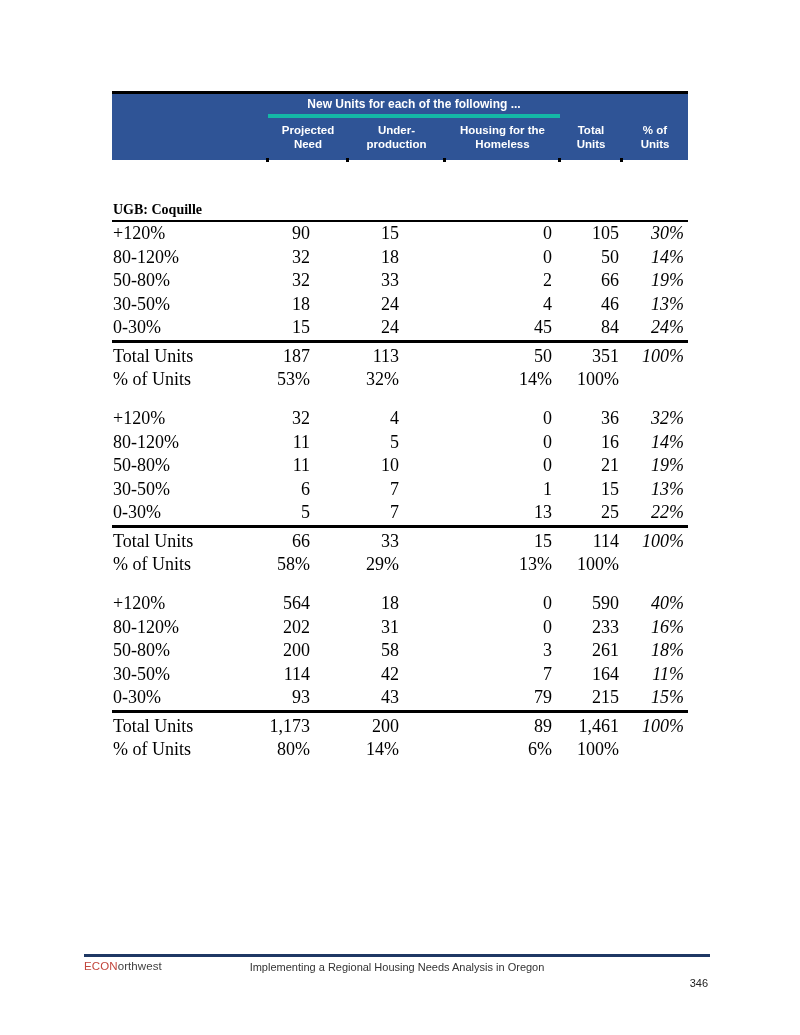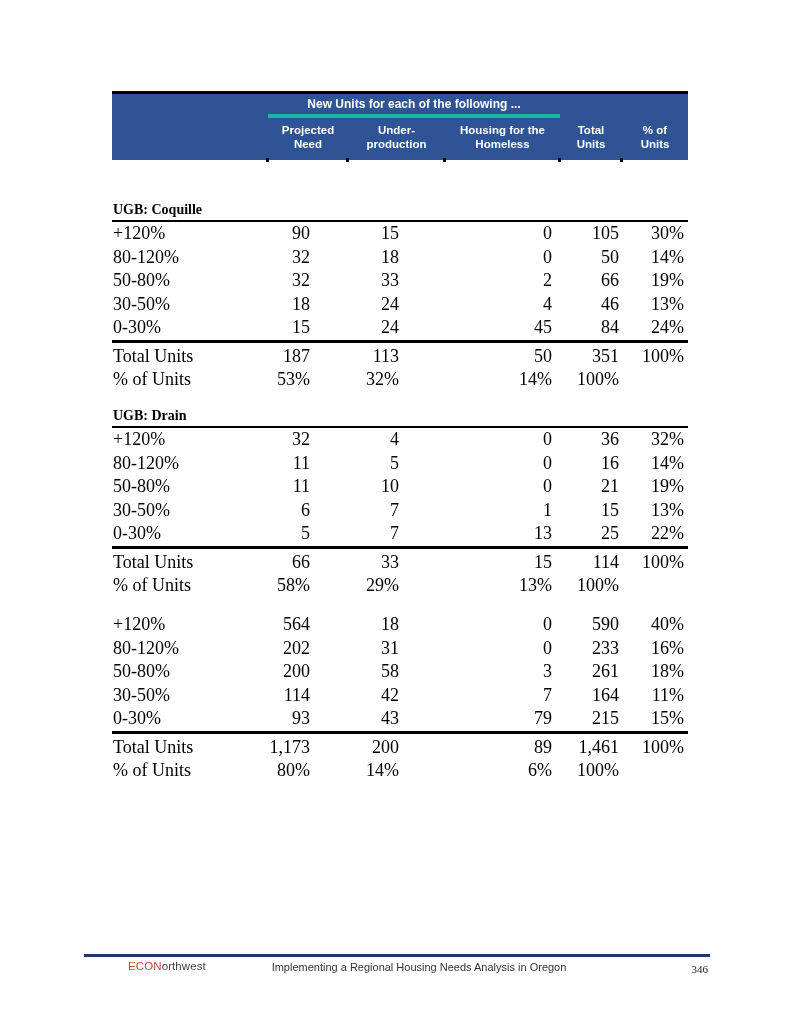--- a/index.html
+++ b/index.html
@@ -59,36 +59,36 @@
     grid-template-columns:156px 80px 97px 115px 62px 66px;
     height:23.5px; line-height:23.5px;
     font-size:18px;
   }
   .row-label { padding-left:1px; }
   .val { text-align:right; }
   .val.c0 { padding-right:38px; }
   .val.c1 { padding-right:46px; }
   .val.c2 { padding-right:8px; }
   .val.c3 { padding-right:3px; }
-  .val.c4 { padding-right:4px; }
+  .val.c4 { padding-right:4px;font-style:italic; }
   .total-row { border-top:3px solid #000; height:24.5px; line-height:26px; }
   .pct-row { height:24px; line-height:24px; }
 
   
   .footer {
     position:absolute; left:84px; top:954px; width:626px;
     font-family:"Liberation Sans", sans-serif; font-size:11px; color:#3a3a3a;
   }
   .footer-rule { height:3px; background:#1F3864; }
-  .footer-row { position:relative; height:18px; padding-top:3px;margin-left:44px; }
+  .footer-row { position:relative; height:18px; padding-top:3px; }
   .logo { position:absolute; left:0; top:3px; font-size:11.5px; letter-spacing:0.1px; }
   .logo-red { color:#C2463C; }
   .logo-rest { color:#3f3f3f; }
   .footer-center { position:absolute; left:0; right:0; top:4px; text-align:center; color:#333; }
-  .footer-page { position:absolute; right:2px; top:6px; color:#222;font-family:Liberation Serif, serif; }
+  .footer-page { position:absolute; right:2px; top:20px; color:#222; }
 </style>
 </head>
 <body>
 
 <div class="page">
 
   <div class="table-wrap">
 
     <div class="thead">
       <div class="h-span">
@@ -166,21 +166,20 @@
           <div class="grid-row pct-row">
             <div class="row-label">% of Units</div>
             <div class="val c0">53%</div>
             <div class="val c1">32%</div>
             <div class="val c2">14%</div>
             <div class="val c3">100%</div>
             <div class="val c4"></div>
           </div>
         </div>
         <div class="section">
-          <div class="sec-title">UGB: Drain</div>
           <div class="grid-row data-row">
             <div class="row-label">+120%</div>
             <div class="val c0">32</div>
             <div class="val c1">4</div>
             <div class="val c2">0</div>
             <div class="val c3">36</div>
             <div class="val c4">32%</div>
           </div>
           <div class="grid-row data-row">
             <div class="row-label">80-120%</div>

